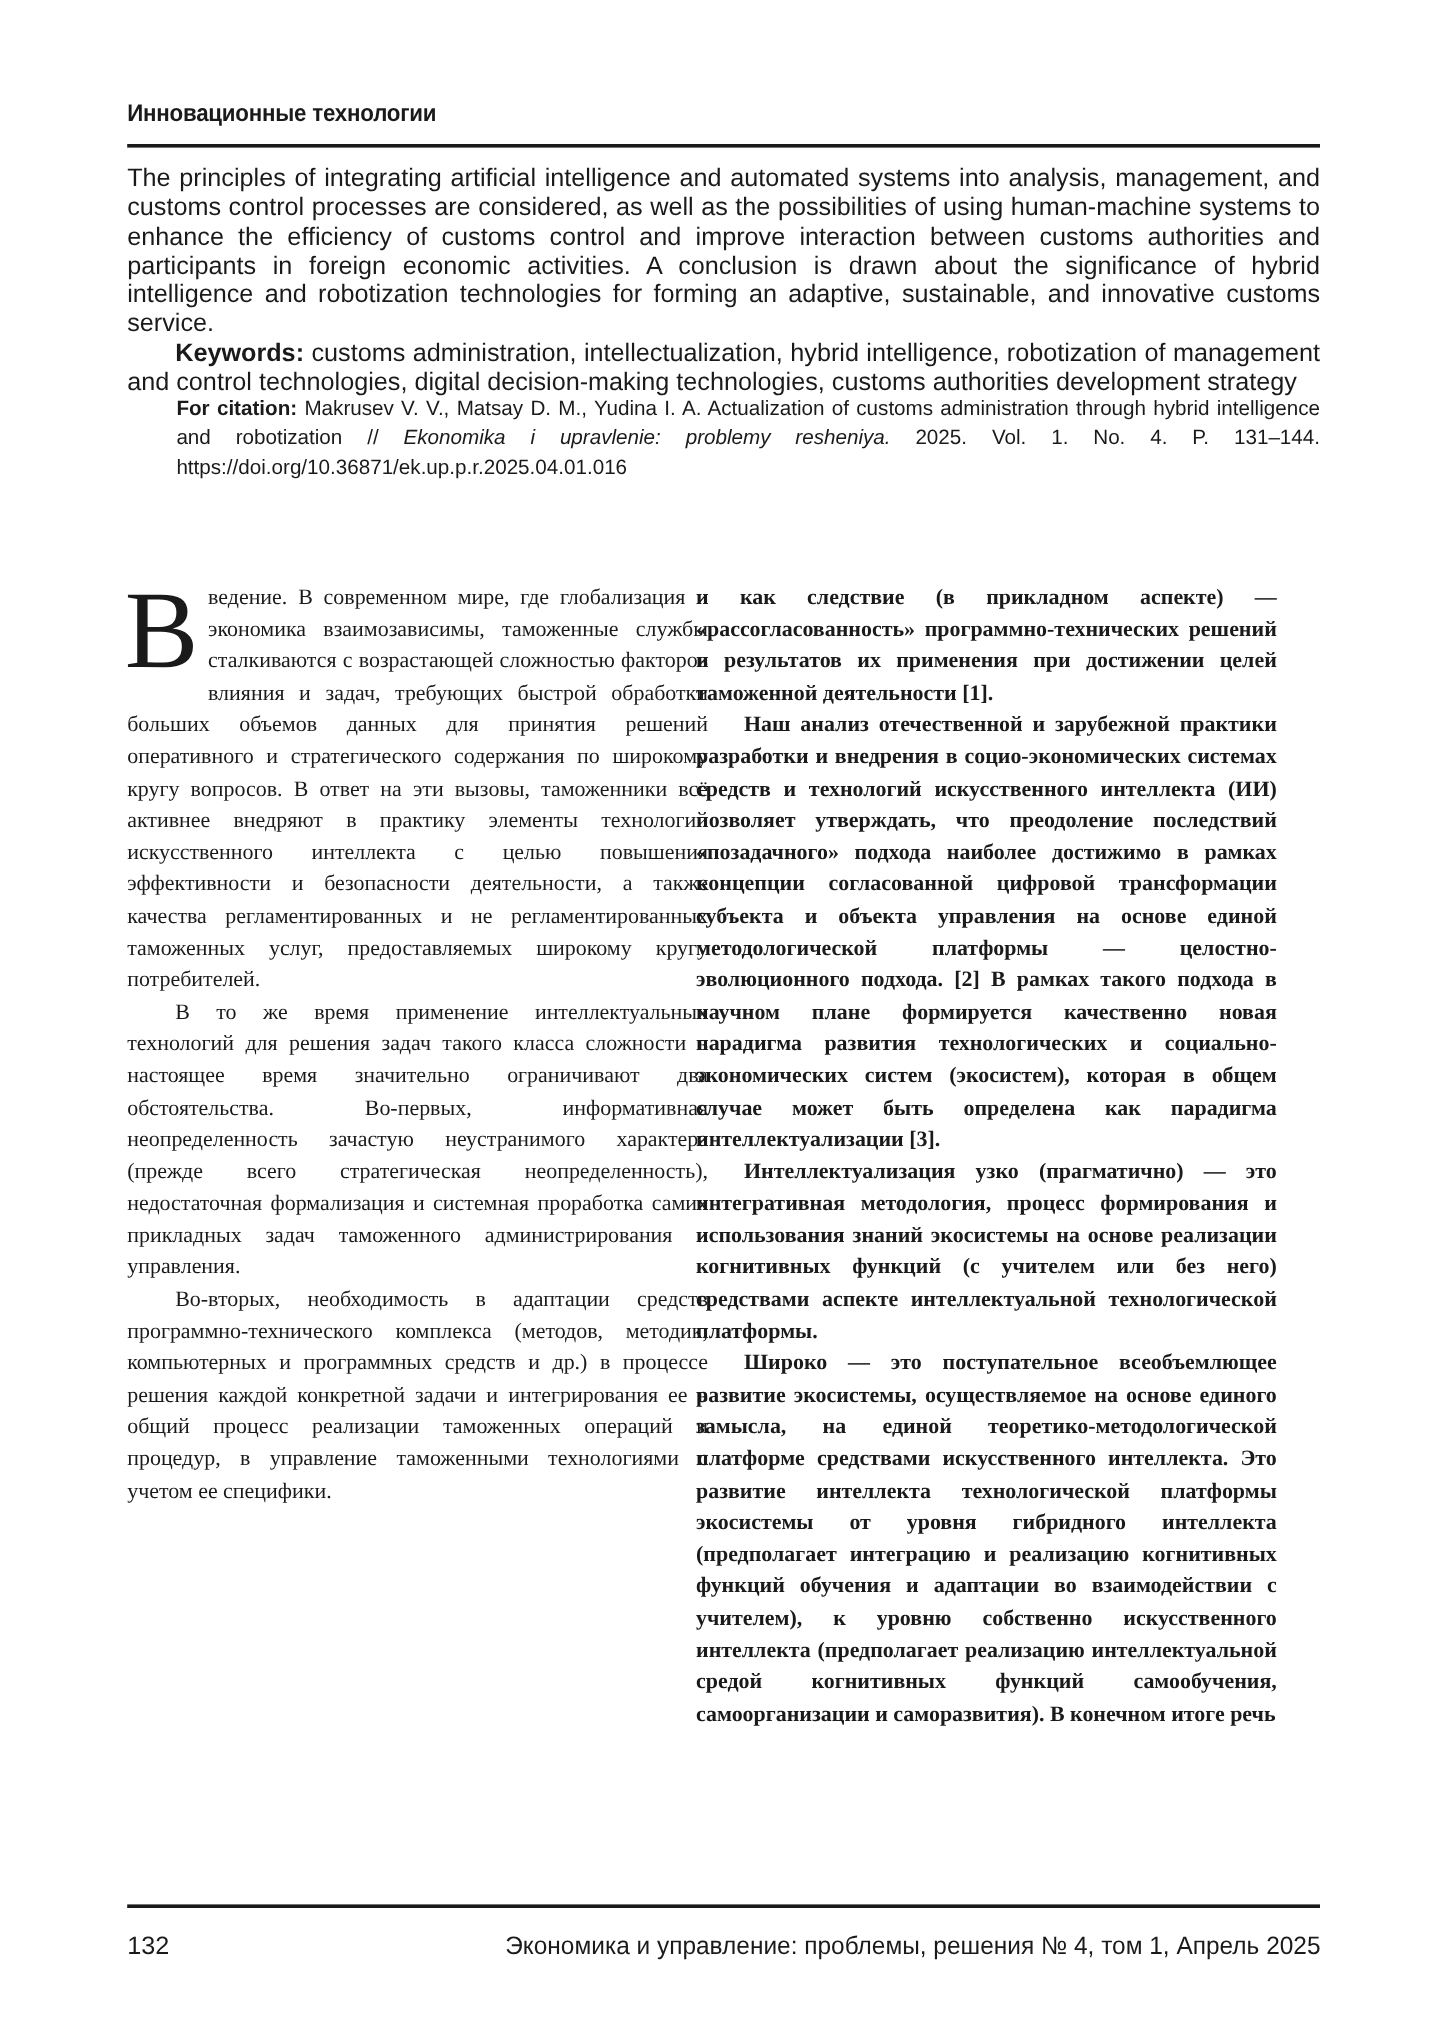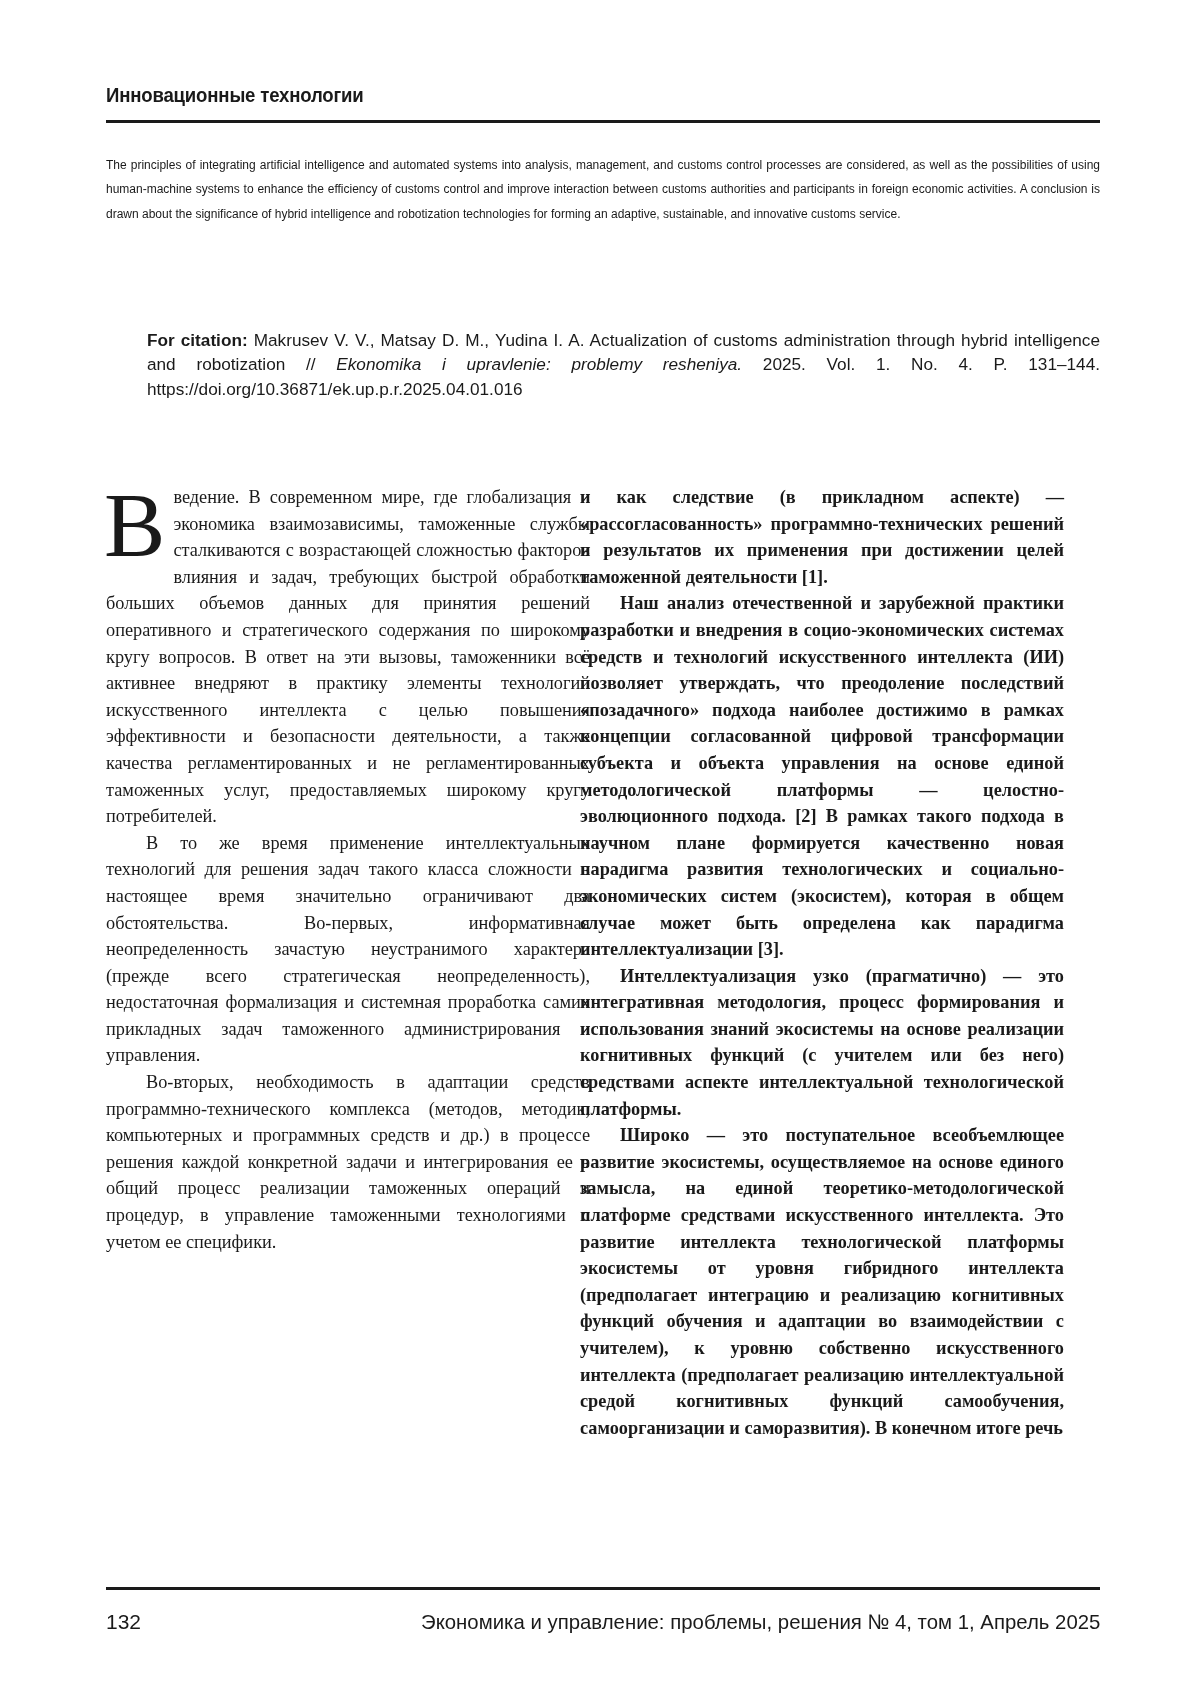--- a/index.html
+++ b/index.html
@@ -4,21 +4,21 @@
 <style>
   html, body { margin: 0; padding: 0; background: #ffffff; }
   body { width: 1200px; height: 1698px; position: relative; overflow: hidden; color: #1a1a1a; }
   .page { position: absolute; left: 0; top: 0; width: 1200px; height: 1698px; }
   .sans { font-family: "Liberation Sans", sans-serif; }
   .serif { font-family: "Liberation Serif", serif; }
 
   .section-title { position: absolute; left: 106px; top: 84px; font-size: 20px; font-weight: bold; letter-spacing: -0.2px; transform: scaleX(0.93); transform-origin: left; }
   .top-rule { position: absolute; left: 106px; top: 120px; width: 994px; height: 3px; background: #1a1a1a; }
 
-  .abstract { position: absolute; left: 106px; top: 137px; width: 994px; font-size: 12px; line-height: 24.3px; text-align: justify; margin-top: 16px; }
+  .abstract { position: absolute; left: 106px; top: 137px; width: 994px; font-size: 21px; line-height: 24.3px; text-align: justify; }
   .abstract p { margin: 0; }
   .abstract .kw { text-indent: 40px; }
   .abstract b { font-weight: bold; }
 
   .citation { position: absolute; left: 147px; top: 328px; width: 953px; font-size: 17.2px; line-height: 24.3px; text-align: justify; }
   .citation p { margin: 0; }
   .citation i { font-style: italic; }
 
   .copyright { position: absolute; left: 106px; top: 426px; font-size: 18.5px; }
 
@@ -37,20 +37,21 @@
 </head>
 <body>
 
 <div class="page">
 
   <div class="section-title sans">Инновационные технологии</div>
   <div class="top-rule"></div>
 
   <div class="abstract sans">
     <p>The principles of integrating artificial intelligence and automated systems into analysis, management, and customs control processes are considered, as well as the possibilities of using human-machine systems to enhance the efficiency of customs control and improve interaction between customs authorities and participants in foreign economic activities. A conclusion is drawn about the significance of hybrid intelligence and robotization technologies for forming an adaptive, sustainable, and innovative customs service.</p>
+    <p class="kw"><b>Keywords:</b><span> customs administration, intellectualization, hybrid intelligence, robotization of management and control technologies, digital decision-making technologies, customs authorities development strategy</span></p>
   </div>
 
   <div class="citation sans">
     <p><b>For citation:</b><span> Makrusev V. V., Matsay D. M., Yudina I. A. Actualization of customs administration through hybrid intelligence and robotization // </span><i>Ekonomika i upravlenie: problemy resheniya.</i><span> 2025. Vol. 1. No. 4. P. 131–144. https://doi.org/10.36871/ek.up.p.r.2025.04.01.016</span></p>
   </div>
 
 
   <div class="col col-left serif">
     <p><span class="dropcap">В</span><span class="lead">ведение.</span><span> В современном мире, где глобализация и экономика взаимозависимы, таможенные службы сталкиваются с возрастающей сложностью факторов влияния и задач, требующих быстрой обработки больших объемов данных для принятия решений оперативного и стратегического содержания по широкому кругу вопросов. В ответ на эти вызовы, таможенники всё активнее внедряют в практику элементы технологий искусственного интеллекта с целью повышения эффективности и безопасности деятельности, а также качества регламентированных и не регламентированных таможенных услуг, предоставляемых широкому кругу потребителей.</span></p>
     <p class="ind">В то же время применение интеллектуальных технологий для решения задач такого класса сложности в настоящее время значительно ограничивают два обстоятельства. Во-первых, информативная неопределенность зачастую неустранимого характера (прежде всего стратегическая неопределенность), недостаточная формализация и системная проработка самих прикладных задач таможенного администрирования и управления.</p>

